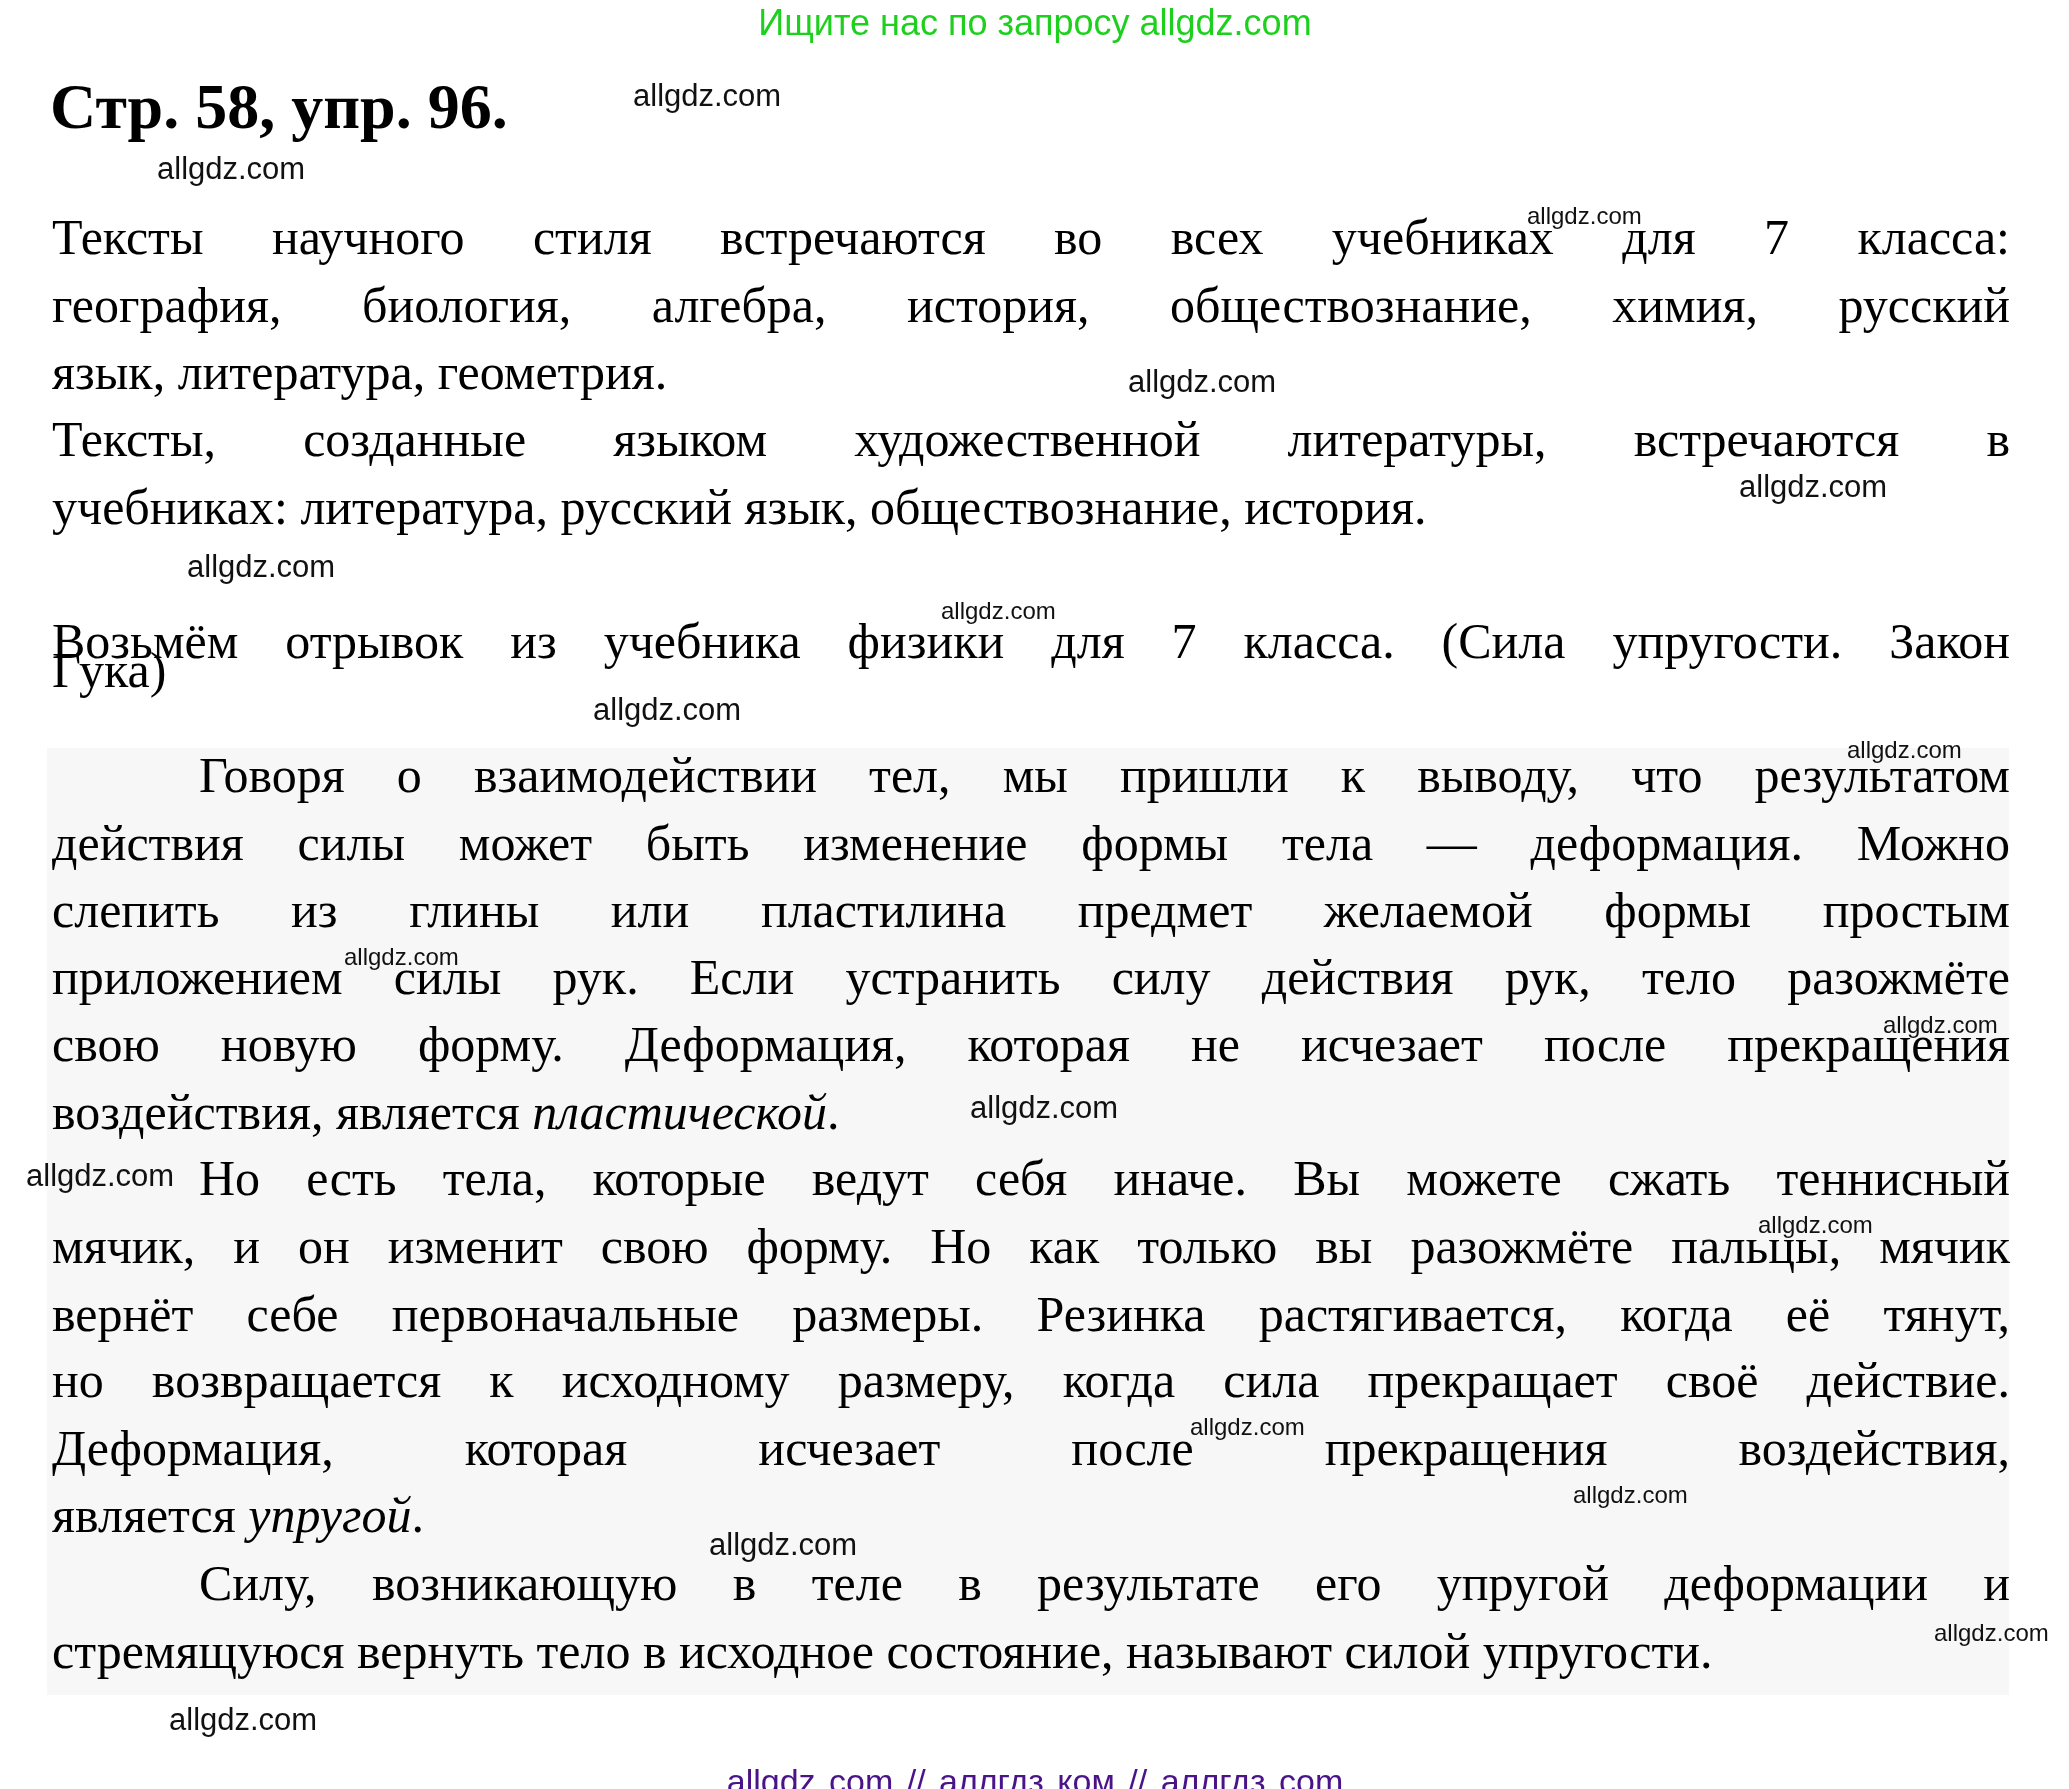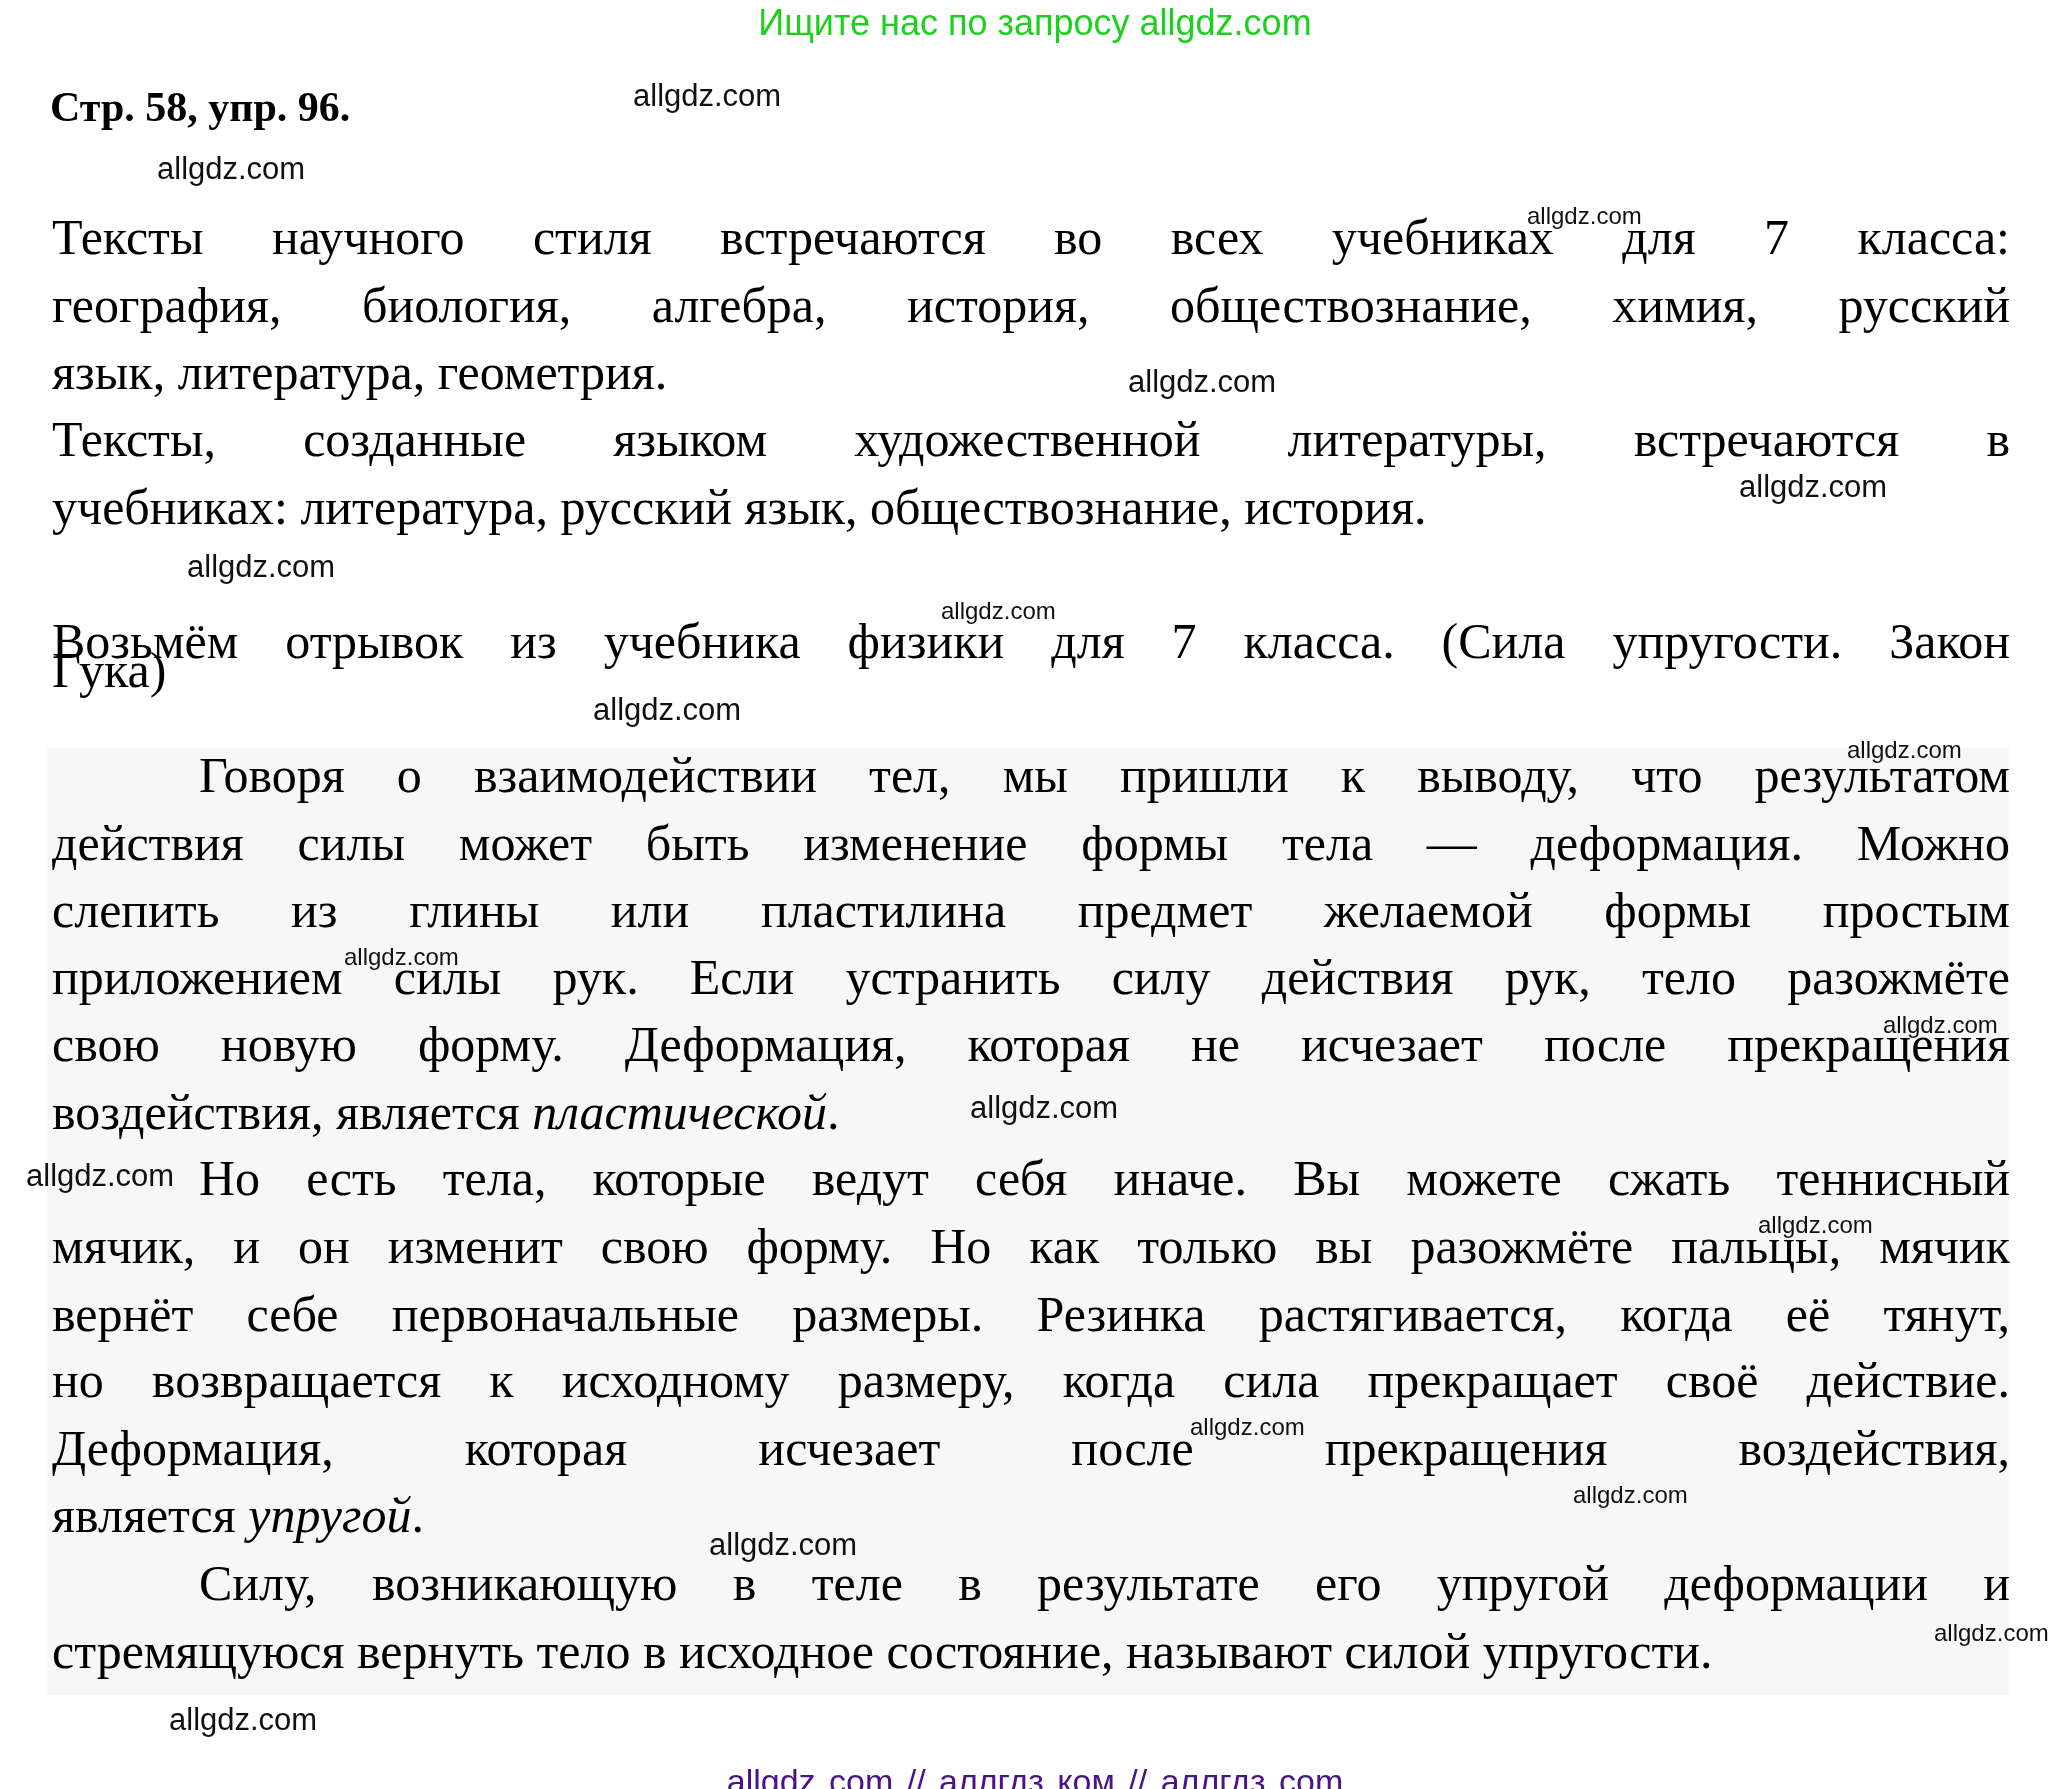--- a/index.html
+++ b/index.html
@@ -1,20 +1,20 @@
 <!DOCTYPE html>
 <html><head>
 <meta charset="utf-8">
 <style>
   html, body { margin:0; padding:0; background:#ffffff; }
   body { width:2070px; height:1789px; position:relative; overflow:hidden; }
   .abs { position:absolute; white-space:nowrap; }
   .top-banner { left:0; width:2070px; top:2px; text-align:center; color:#1ed01e;
     font-family:"Liberation Sans", sans-serif; font-size:36px; line-height:42px; }
-  .title { left:50px; top:76px; font-family:"Liberation Serif", serif; font-weight:bold; font-size:42px; line-height:62px; color:#000; }
+  .title { left:50px; top:76px; font-family:"Liberation Serif", serif; font-weight:bold; font-size:64px; line-height:62px; color:#000; }
   .wm { font-family:Liberation Sans, sans-serif; color:#111; line-height:1; }
   .wm.big { font-size:31px; }
   .wm.small { font-size:24px; }
   .shade { left:47px; top:748px; width:1962px; height:947px; background:#f7f7f7; }
   .line { left:52px; width:1958px; font-family:"Liberation Serif", serif; font-size:50px; line-height:60px; color:#000;
     text-align:justify; text-align-last:justify; white-space:normal; height:60px; overflow:visible; }
   .line.last { text-align-last:left; }
   .indent { text-indent:147px; }
   em { }
   .footer { left:0; width:2070px; top:1763px; text-align:center; color:#4a1488;

